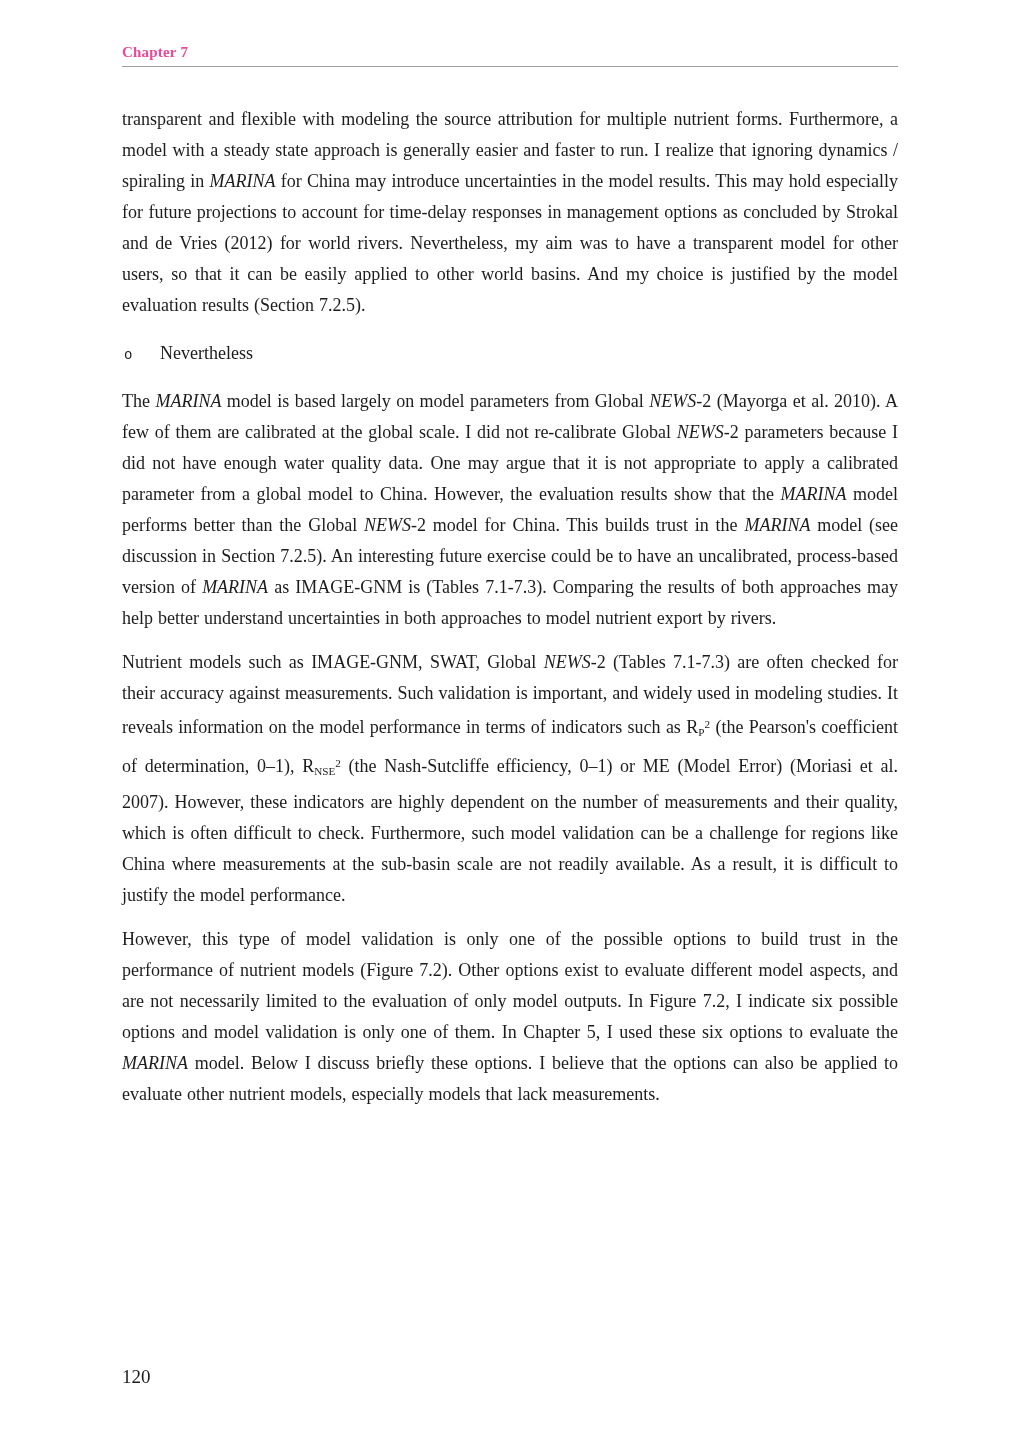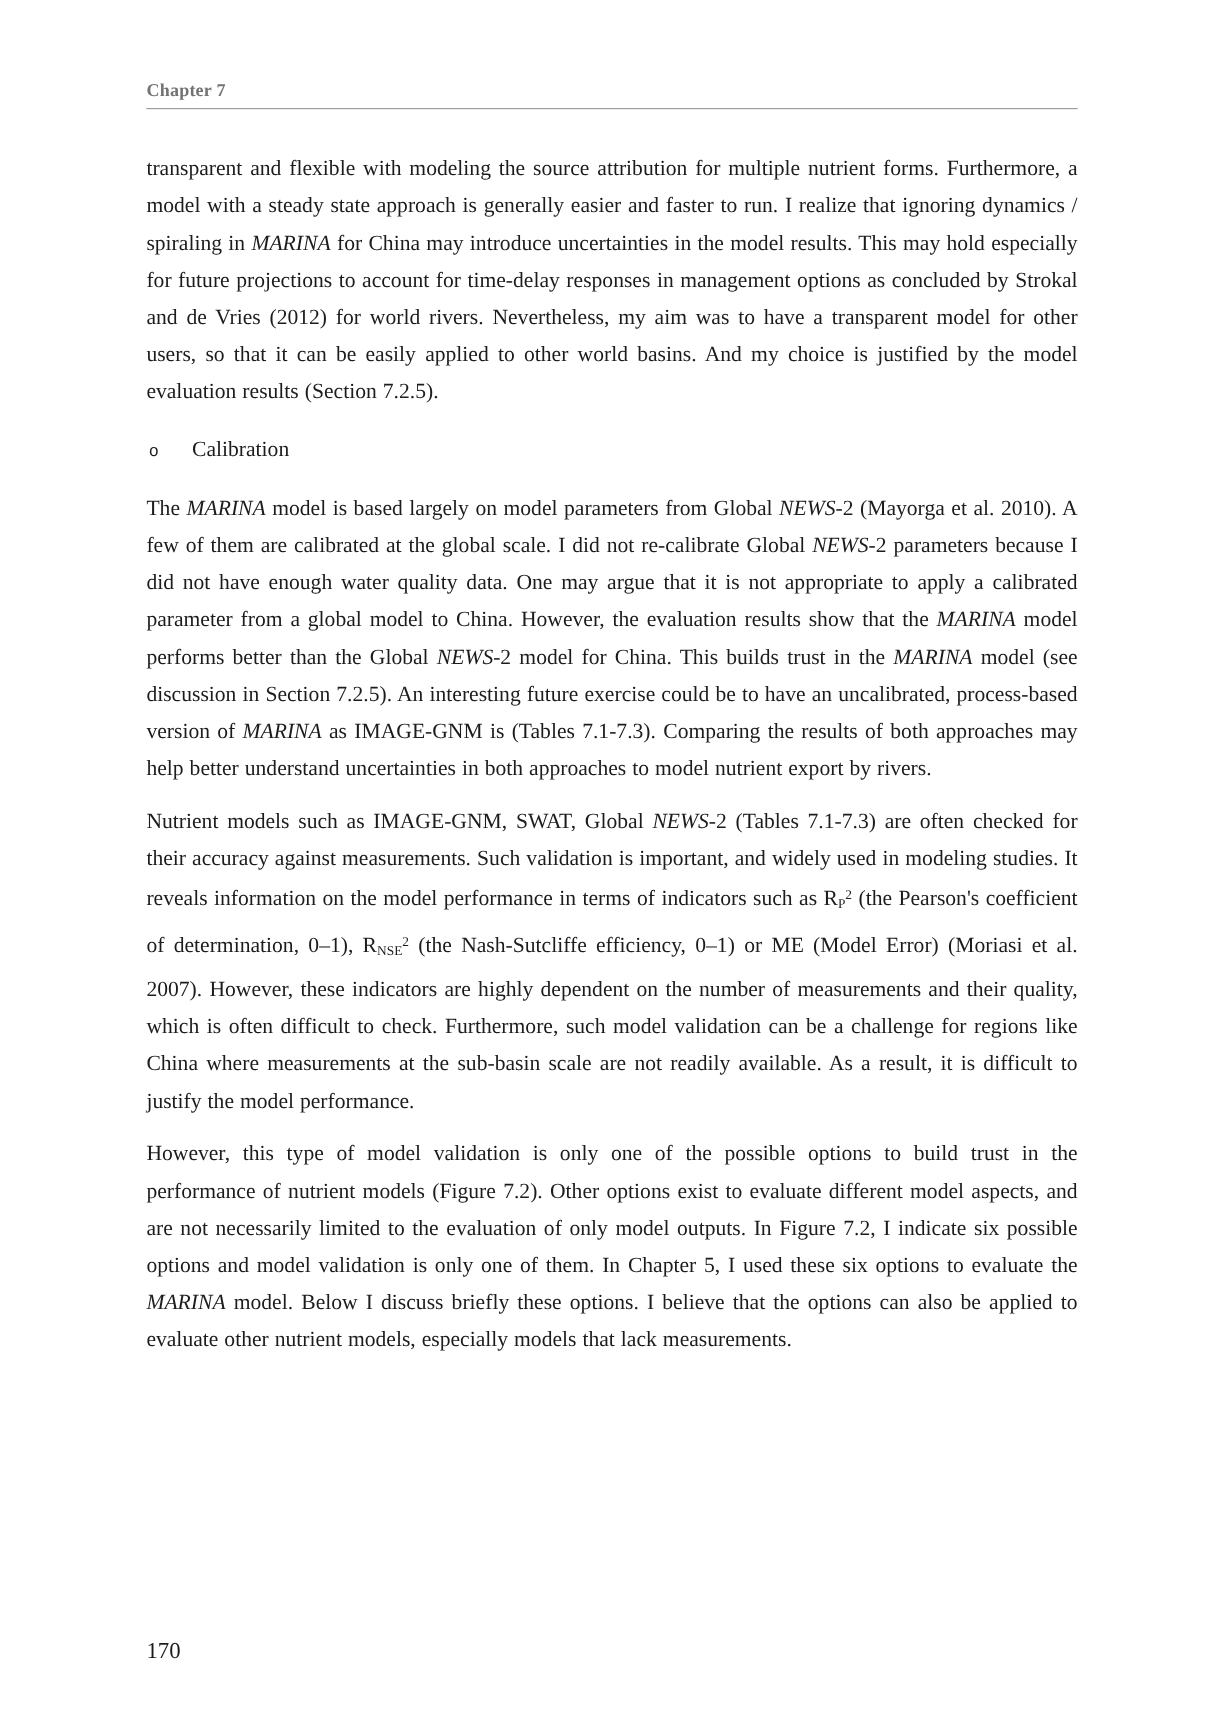--- a/index.html
+++ b/index.html
@@ -16,32 +16,31 @@
   .page-header {
     position: absolute;
     top: 44px;
     left: 122px;
     right: 120px;
   }
   .chapter-label {
     font-size: 15px;
     font-weight: bold;
     letter-spacing: 0.2px;
-    color: #737373;
-    margin-top: 24px;
+    color: #ec4899;
   }
   .header-rule {
     margin-top: 5px;
     border: none;
     border-top: 1px solid #9e9e9e;
     height: 0;
   }
   .content {
     position: absolute;
-    top: 125px;
+    top: 104px;
     left: 122px;
     width: 776px;
   }
   .para {
     font-size: 18px;
     line-height: 31px;
     text-align: justify;
     margin: 0 0 13px 0;
     word-spacing: 0.5px;
   }
@@ -87,29 +86,29 @@
     <div class="chapter-label">Chapter 7</div>
     <hr class="header-rule">
   </div>
 
   <div class="content">
 
     <p class="para"><span>transparent and flexible with modeling the source attribution for multiple nutrient forms. Furthermore, a model with a steady state approach is generally easier and faster to run. I realize that ignoring dynamics / spiraling in </span><span class="run-i">MARINA</span><span> for China may introduce uncertainties in the model results. This may hold especially for future projections to account for time-delay responses in management options as concluded by Strokal and de Vries (2012) for world rivers. Nevertheless, my aim was to have a transparent model for other users, so that it can be easily applied to other world basins. And my choice is justified by the model evaluation results (Section 7.2.5).</span></p>
 
     <div class="bullet-item">
       <span class="bullet-marker">o</span>
-      <span class="bullet-label">Calibration</span>
+      <span class="bullet-label">Nevertheless</span>
     </div>
 
     <p class="para"><span>The </span><span class="run-i">MARINA</span><span> model is based largely on model parameters from Global </span><span class="run-i">NEWS</span><span>-2 (Mayorga et al. 2010). A few of them are calibrated at the global scale. I did not re-calibrate Global </span><span class="run-i">NEWS</span><span>-2 parameters because I did not have enough water quality data. One may argue that it is not appropriate to apply a calibrated parameter from a global model to China. However, the evaluation results show that the </span><span class="run-i">MARINA</span><span> model performs better than the Global </span><span class="run-i">NEWS</span><span>-2 model for China. This builds trust in the </span><span class="run-i">MARINA</span><span> model (see discussion in Section 7.2.5). An interesting future exercise could be to have an uncalibrated, process-based version of </span><span class="run-i">MARINA</span><span> as IMAGE-GNM is (Tables 7.1-7.3). Comparing the results of both approaches may help better understand uncertainties in both approaches to model nutrient export by rivers.</span></p>
 
 
     <p class="para"><span>Nutrient models such as IMAGE-GNM, SWAT, Global </span><span class="run-i">NEWS</span><span>-2 (Tables 7.1-7.3) are often checked for their accuracy against measurements. Such validation is important, and widely used in modeling studies. It reveals information on the model performance in terms of indicators such as R</span><span class="run-sub">P</span><span class="run-sup">2</span><span> (the Pearson's coefficient of determination, 0–1), R</span><span class="run-sub">NSE</span><span class="run-sup">2</span><span> (the Nash-Sutcliffe efficiency, 0–1) or ME (Model Error) (Moriasi et al. 2007). However, these indicators are highly dependent on the number of measurements and their quality, which is often difficult to check. Furthermore, such model validation can be a challenge for regions like China where measurements at the sub-basin scale are not readily available. As a result, it is difficult to justify the model performance.</span></p>
 
     <p class="para"><span>However, this type of model validation is only one of the possible options to build trust in the performance of nutrient models (Figure 7.2). Other options exist to evaluate different model aspects, and are not necessarily limited to the evaluation of only model outputs. In Figure 7.2, I indicate six possible options and model validation is only one of them. In Chapter 5, I used these six options to evaluate the </span><span class="run-i">MARINA</span><span> model. Below I discuss briefly these options. I believe that the options can also be applied to evaluate other nutrient models, especially models that lack measurements.</span></p>
 
   </div>
 
   <div class="page-footer">
-    <span class="page-number">170</span>
+    <span class="page-number">120</span>
   </div>
 
 </div>
 
 </body></html>

